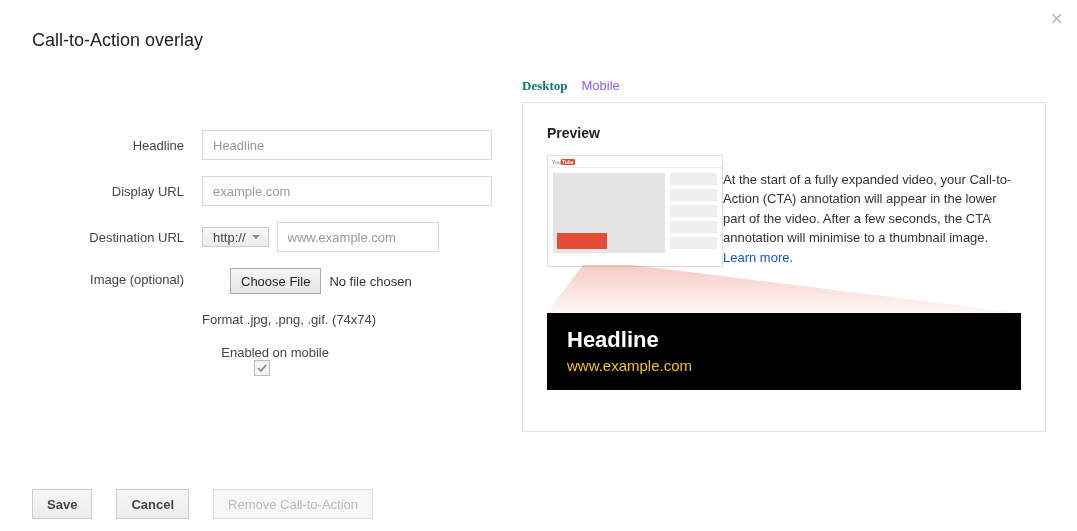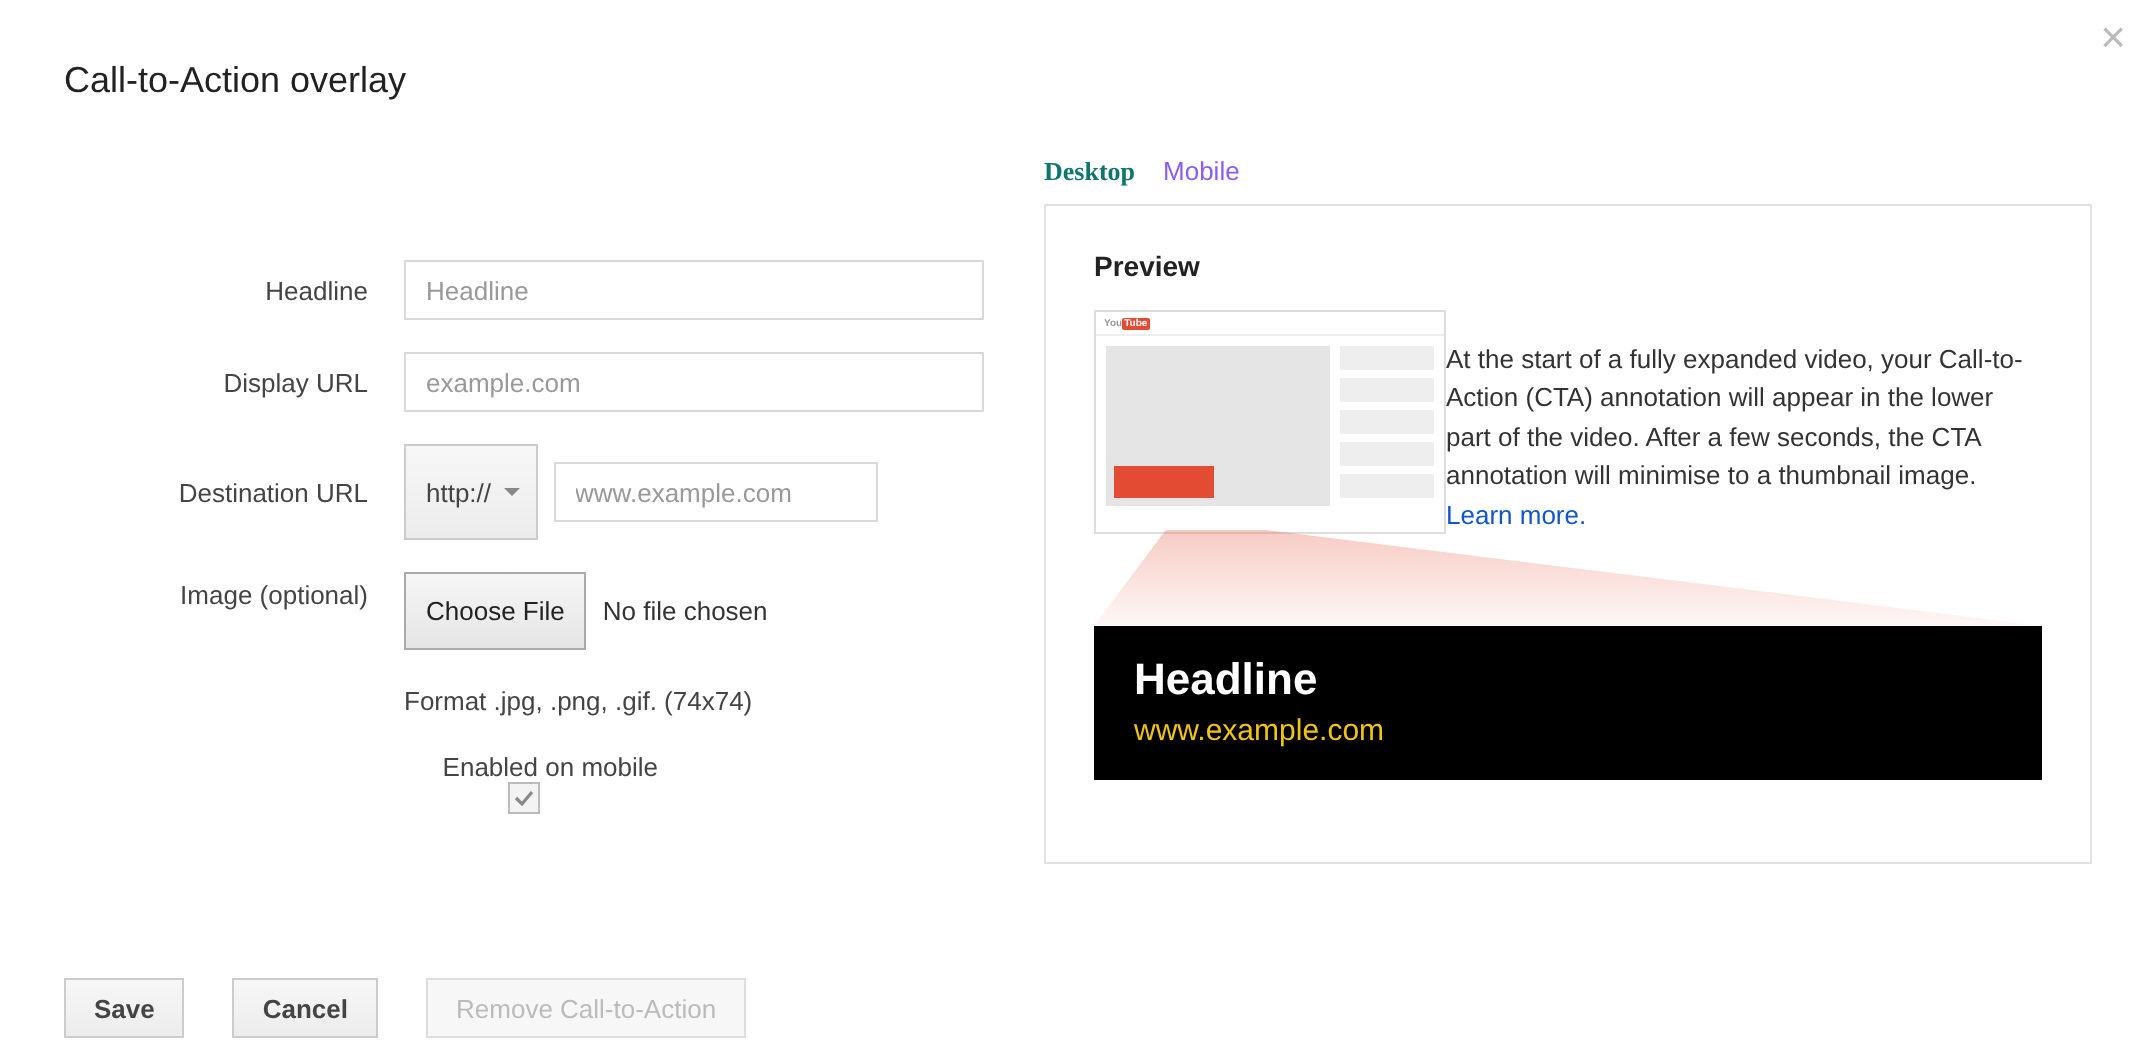--- a/index.html
+++ b/index.html
@@ -64,21 +64,21 @@
       color: #999;
     }
     .dest-row {
       display: flex;
       align-items: center;
       gap: 8px;
     }
     .protocol-dd {
       display: inline-flex;
       align-items: center;
-      height: 48px;
+      height: 20px;
       border: 1px solid #ccc;
       background: linear-gradient(#f7f7f7, #ececec);
       padding: 0 8px 0 10px;
       font-size: 13px;
       color: #444;
       cursor: pointer;
       gap: 6px;
     }
     .protocol-dd .caret {
       width: 0; height: 0;
@@ -94,29 +94,30 @@
       width: 162px;
       outline: none;
     }
     .dest-input::placeholder { color: #999; }
     .image-row {
       display: flex;
       align-items: flex-start;
       margin-bottom: 16px;
     }
     .file-btn {
-      height: 39px;
+      height: 26px;
       border: 1px solid #aaa;
       background: linear-gradient(#f6f6f6, #e5e5e5);
       padding: 0 10px;
       font-size: 13px;
       color: #222;
       cursor: pointer;
       display: inline-flex;
       align-items: center;
+      margin-left: 28px;
     }
     .file-text {
       margin-left: 8px;
       color: #333;
       font-size: 13px;
     }
     .format-note {
       margin-top: 18px;
       color: #444;
       font-size: 13px;

